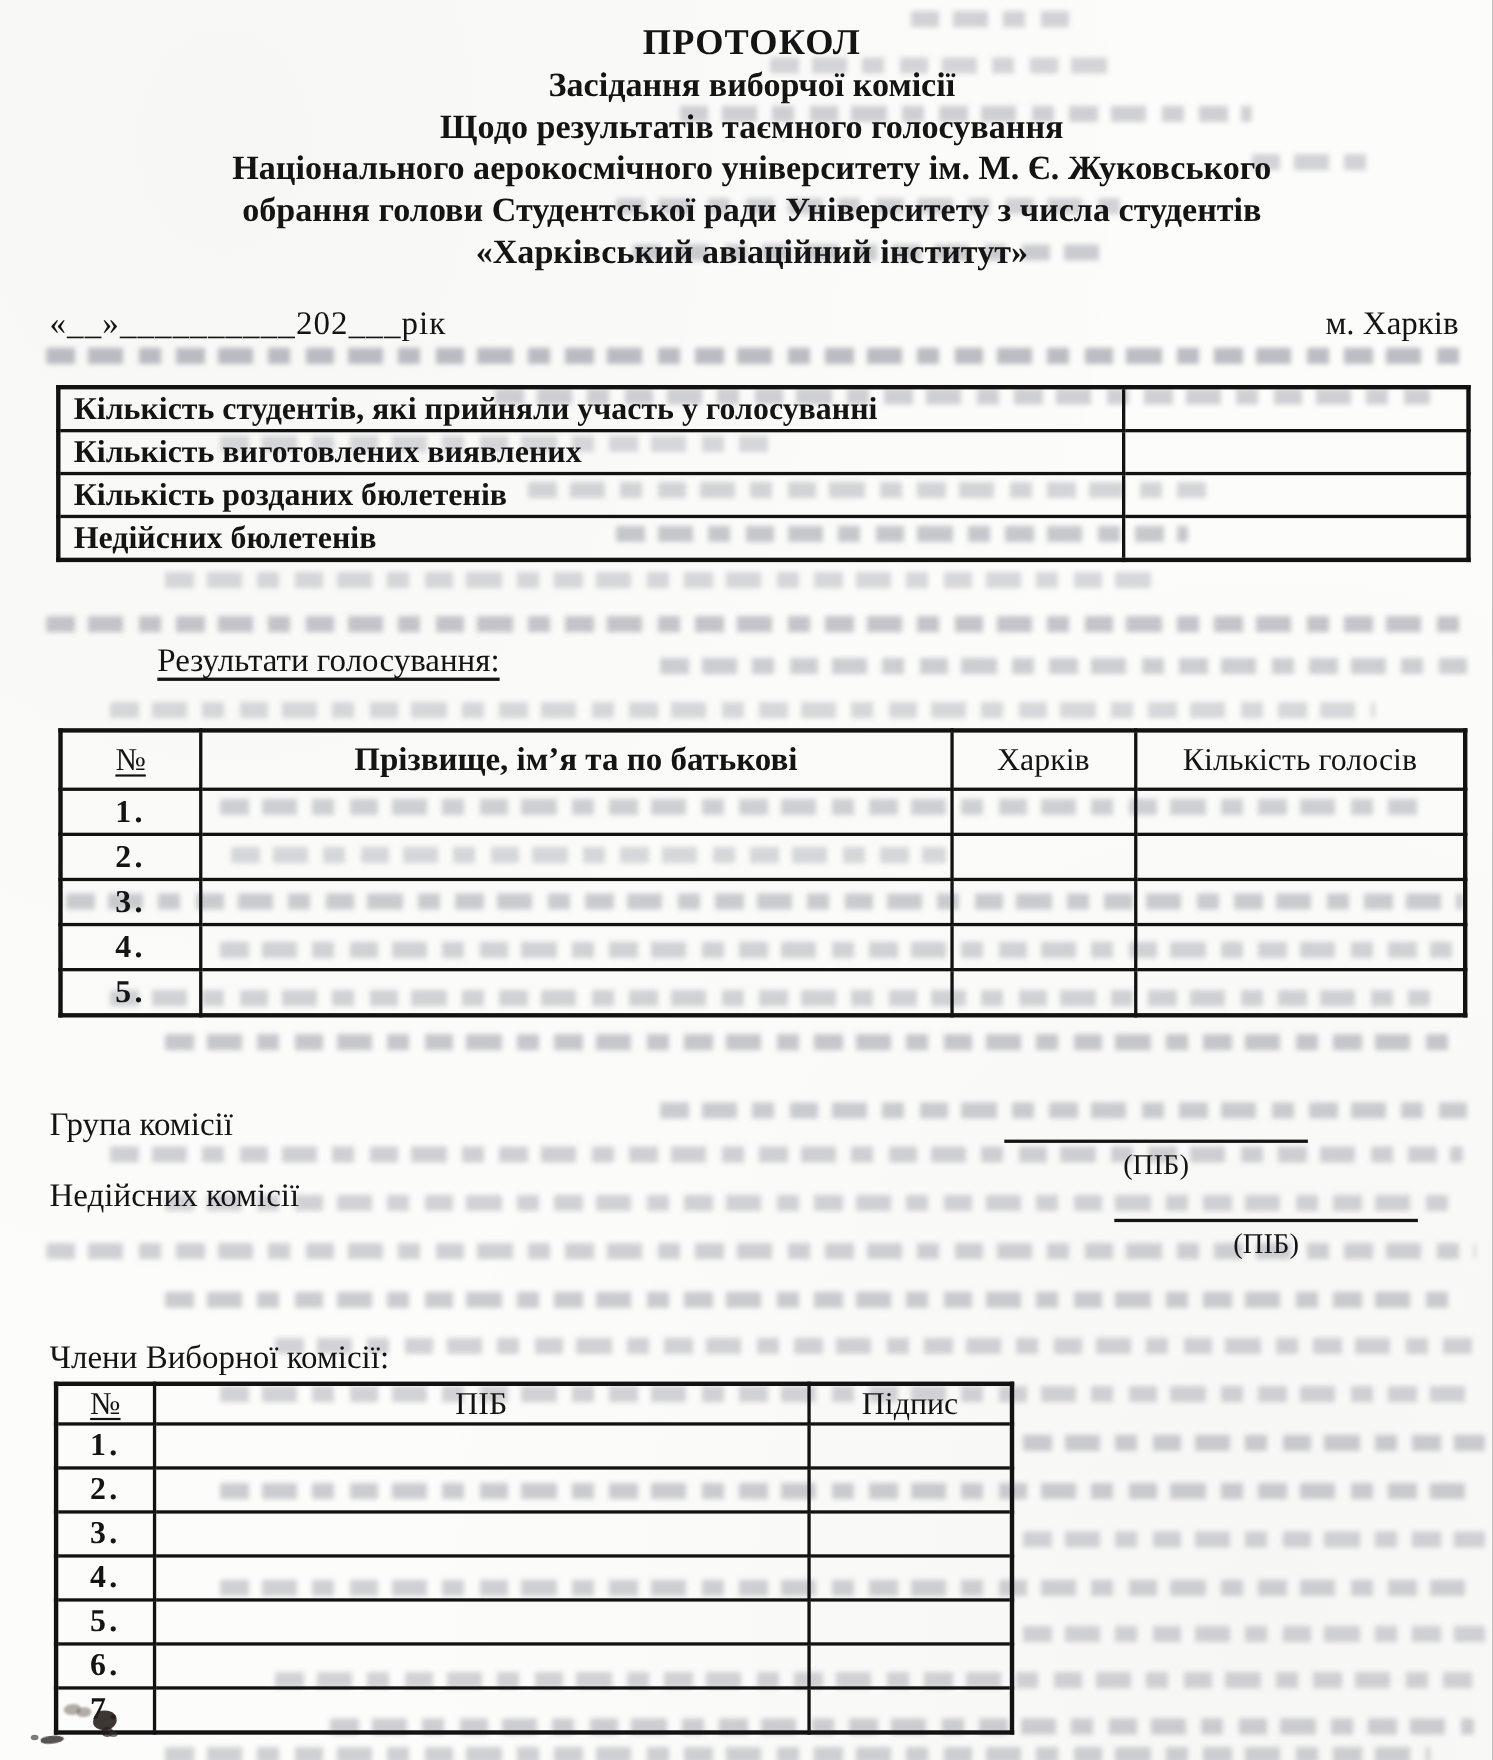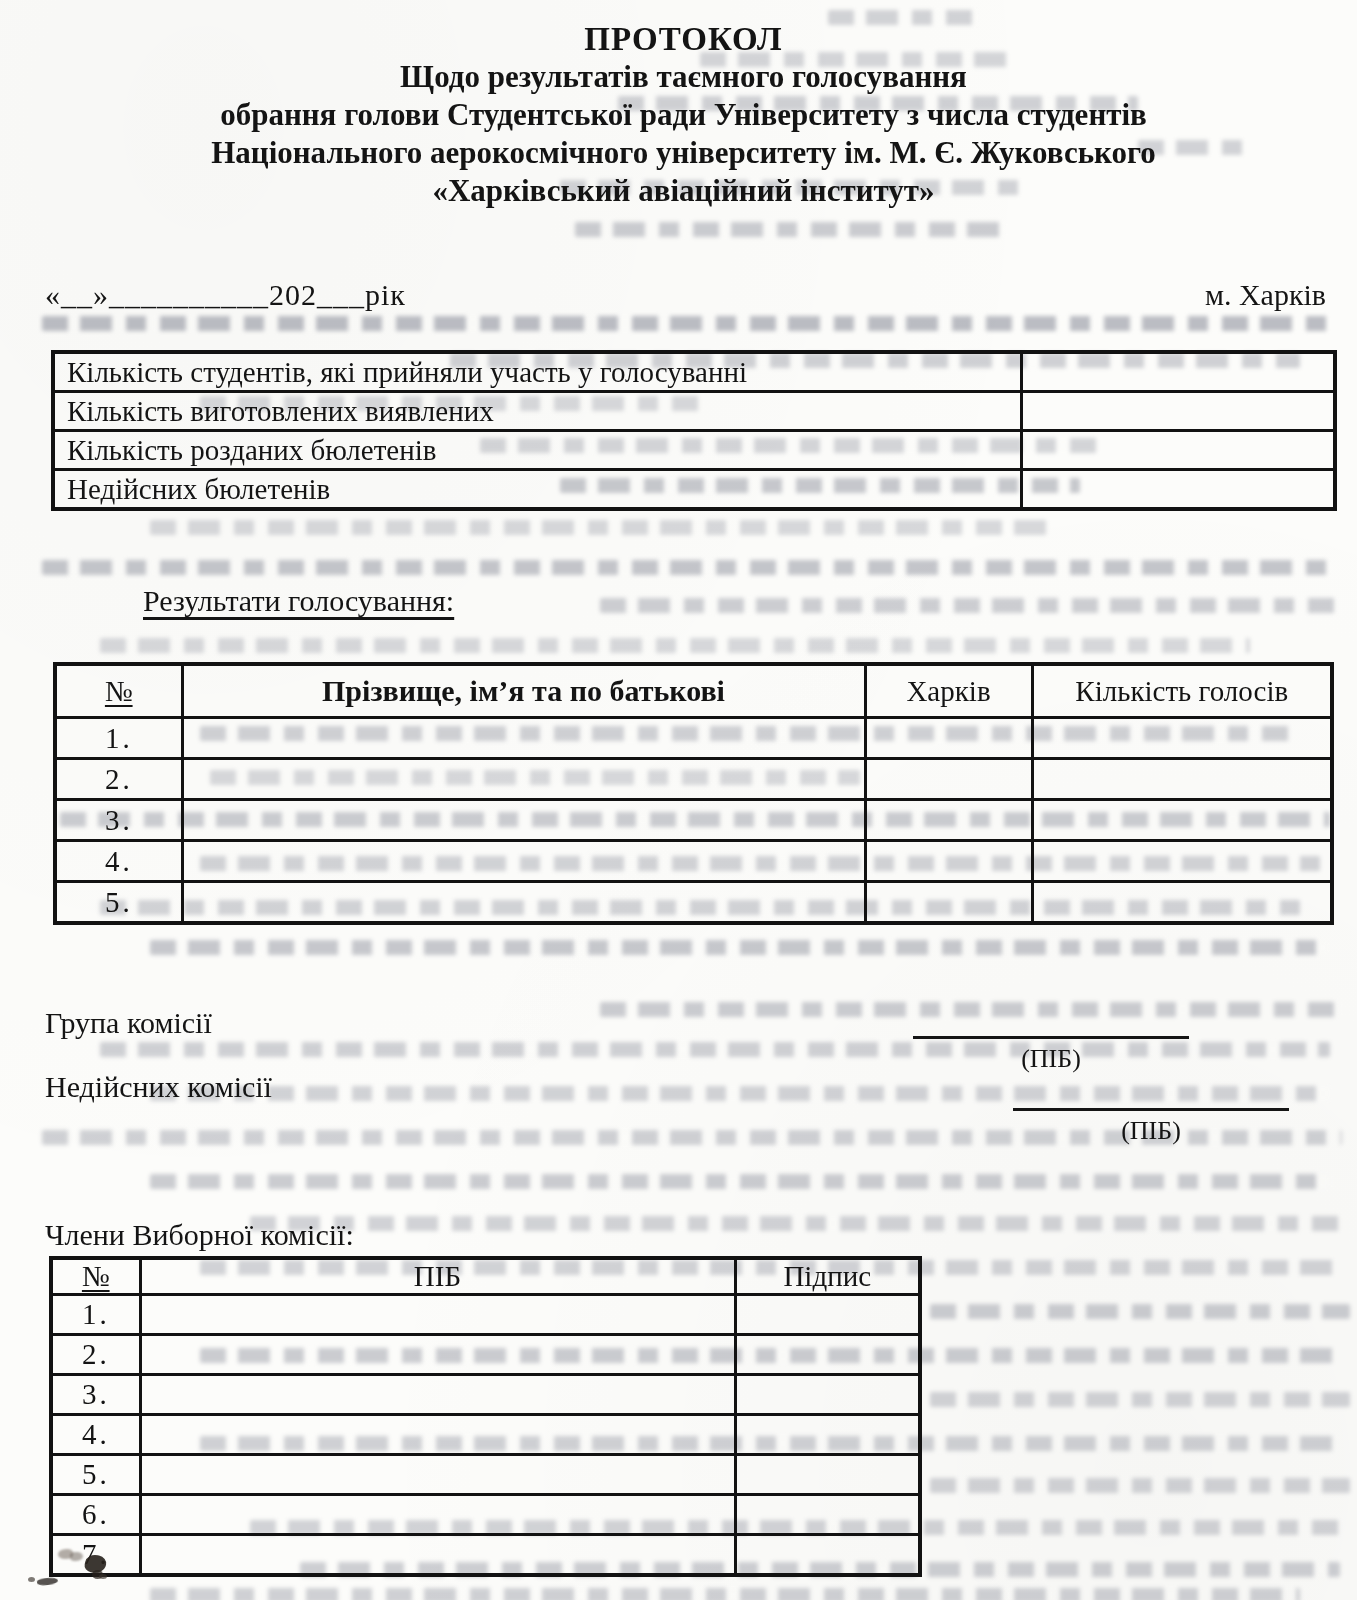--- a/index.html
+++ b/index.html
@@ -19,21 +19,21 @@
          font-weight:bold;font-size:31px;line-height:38px;}
   .title .l0{font-size:33px;letter-spacing:1px;}
   
   .dateline{position:absolute;top:278px;left:45px;right:31px;font-size:30px;}
   .dateline .left{float:left;letter-spacing:1px;}
   .dateline .right{float:right;}
   
   table{border-collapse:collapse;table-layout:fixed;position:absolute;
         background:transparent;}
   td,th{border:3px solid #121212;vertical-align:middle;overflow:hidden;
-        white-space:nowrap;}
+        white-space:nowrap;font-weight:bold;}
   .t1{left:51px;top:350px;width:1286px;font-size:29px;border:4px solid #121212;}
   .t1 td{height:36px;padding:0 6px 0 12px;}
   .t1 .val{width:292px;}
   .res-h{position:absolute;left:143px;top:584px;font-size:30px;
          text-decoration:underline;text-underline-offset:6px;}
   .t2{left:53px;top:662px;width:1277px;font-size:29px;border:4px solid #121212;}
   .t2 th{height:50px;font-weight:normal;text-align:center;padding:0 4px;}
   .t2 th.name-h{font-weight:bold;font-size:30px;}
   .t2 td{height:38px;padding:0 8px;}
   .t3{left:49px;top:1256px;width:869px;font-size:29px;border:4px solid #121212;}
@@ -93,23 +93,24 @@
   <div class="g" style="left:200px;top:1348px;width:1140px;opacity:.44"></div>
   <div class="g" style="left:930px;top:1392px;width:420px;opacity:.38"></div>
   <div class="g" style="left:200px;top:1436px;width:1140px;opacity:.4"></div>
   <div class="g" style="left:930px;top:1478px;width:420px;opacity:.38"></div>
   <div class="g" style="left:250px;top:1520px;width:1090px;opacity:.38"></div>
   <div class="g" style="left:300px;top:1562px;width:1040px;opacity:.42"></div>
   <div class="g" style="left:150px;top:1588px;width:1150px;opacity:.4"></div>
 
   <div class="title">
     <div class="l0">ПРОТОКОЛ</div>
+    <div>Засідання виборчої комісії</div>
     <div>Щодо результатів таємного голосування</div>
+    <div>Національного аерокосмічного університету ім. М. Є. Жуковського</div>
     <div>обрання голови Студентської ради Університету з числа студентів</div>
-    <div>Національного аерокосмічного університету ім. М. Є. Жуковського</div>
     <div>«Харківський авіаційний інститут»</div>
   </div>
 
   <div class="dateline">
     <span class="left">«__»__________202___рік</span>
     <span class="right">м. Харків</span>
   </div>
 
   <table class="t1">
     <tbody>

